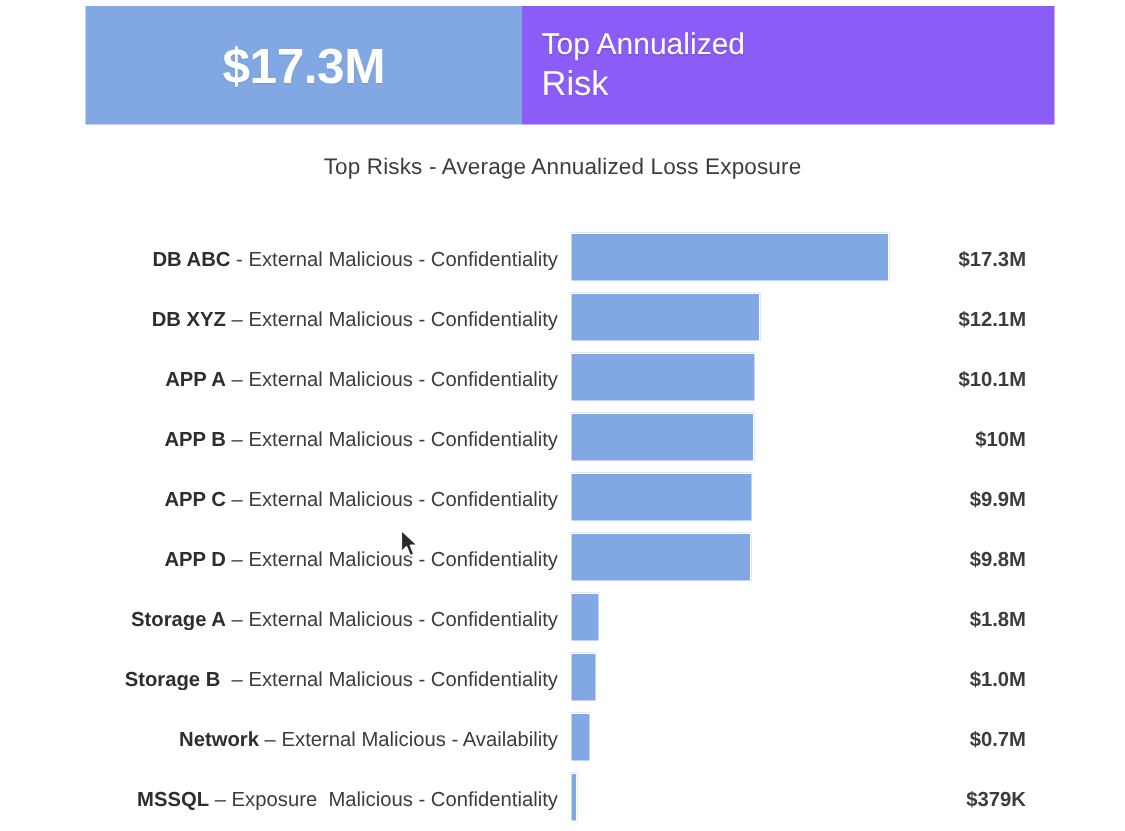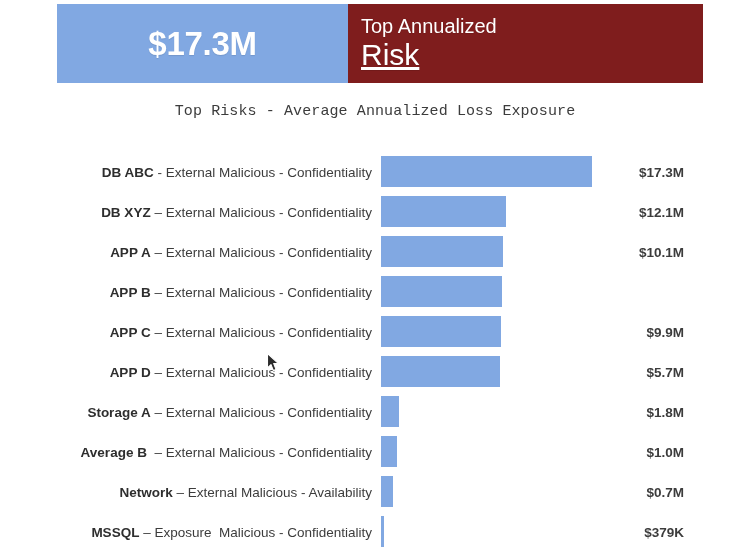--- a/index.html
+++ b/index.html
@@ -49,33 +49,32 @@
     flex-direction: column;
     justify-content: center;
     padding-left: 13px;
   }
   .kpi-label-line {
     color: #ffffff;
     line-height: 1.14;
     text-shadow: 0 1px 1px rgba(0,0,0,0.10);
   }
   #kpi-label-line1 { font-size: 20px; }
-  #kpi-label-line2 { font-size: 30px; text-decoration: underline; }
+  #kpi-label-line2 { font-size: 23px; }
 
   
   #chart-title {
     position: absolute;
     left: 0;
     top: 103px;
     width: 750px;
     text-align: center;
     font-size: 15px;
     color: #3c3c3c;
     letter-spacing: 0.1px;
-    font-family: Liberation Mono, monospace;
   }
 
   #chart-area {
     position: absolute;
     left: 0;
     top: 152px;
     width: 750px;
   }
   .chart-row {
     position: relative;
@@ -131,21 +130,21 @@
     pointer-events: none;
   }
 </style>
 </head>
 <body>
 
 <div id="kpi-banner">
   <div id="kpi-value-panel" style="background: rgb(129, 168, 226);">
     <span id="kpi-value-text">$17.3M</span>
   </div>
-  <div id="kpi-label-panel" style="background: #7f1d1d;">
+  <div id="kpi-label-panel" style="background: #8b5cf6;">
     <span class="kpi-label-line" id="kpi-label-line1">Top Annualized</span>
     <span class="kpi-label-line" id="kpi-label-line2">Risk</span>
   </div>
 </div>
 
 <div id="chart-title">Top Risks - Average Annualized Loss Exposure</div>
 
 <div id="chart-area">
     <div class="chart-row">
       <div class="row-label"><span class="ent">DB ABC</span><span> - External Malicious - Confidentiality</span></div>
@@ -166,44 +165,45 @@
       <div class="bar-track">
         <div class="bar" style="width: 124.353px; background: rgb(129, 168, 226);"></div>
       </div>
       <div class="row-value">$10.1M</div>
     </div>
     <div class="chart-row">
       <div class="row-label"><span class="ent">APP B</span><span> – External Malicious - Confidentiality</span></div>
       <div class="bar-track">
         <div class="bar" style="width: 123.121px; background: rgb(129, 168, 226);"></div>
       </div>
+      <div class="row-value">$10M</div>
     </div>
     <div class="chart-row">
       <div class="row-label"><span class="ent">APP C</span><span> – External Malicious - Confidentiality</span></div>
       <div class="bar-track">
         <div class="bar" style="width: 121.89px; background: rgb(129, 168, 226);"></div>
       </div>
       <div class="row-value">$9.9M</div>
     </div>
     <div class="chart-row">
       <div class="row-label"><span class="ent">APP D</span><span> – External Malicious - Confidentiality</span></div>
       <div class="bar-track">
         <div class="bar" style="width: 120.659px; background: rgb(129, 168, 226);"></div>
       </div>
-      <div class="row-value">$5.7M</div>
+      <div class="row-value">$9.8M</div>
     </div>
     <div class="chart-row">
       <div class="row-label"><span class="ent">Storage A</span><span> – External Malicious - Confidentiality</span></div>
       <div class="bar-track">
         <div class="bar" style="width: 19.6994px; background: rgb(129, 168, 226);"></div>
       </div>
       <div class="row-value">$1.8M</div>
     </div>
     <div class="chart-row">
-      <div class="row-label"><span class="ent">Average B </span><span> – External Malicious - Confidentiality</span></div>
+      <div class="row-label"><span class="ent">Storage B </span><span> – External Malicious - Confidentiality</span></div>
       <div class="bar-track">
         <div class="bar" style="width: 18.4682px; background: rgb(129, 168, 226);"></div>
       </div>
       <div class="row-value">$1.0M</div>
     </div>
     <div class="chart-row">
       <div class="row-label"><span class="ent">Network</span><span> – External Malicious - Availability</span></div>
       <div class="bar-track">
         <div class="bar" style="width: 13.5434px; background: rgb(129, 168, 226);"></div>
       </div>

